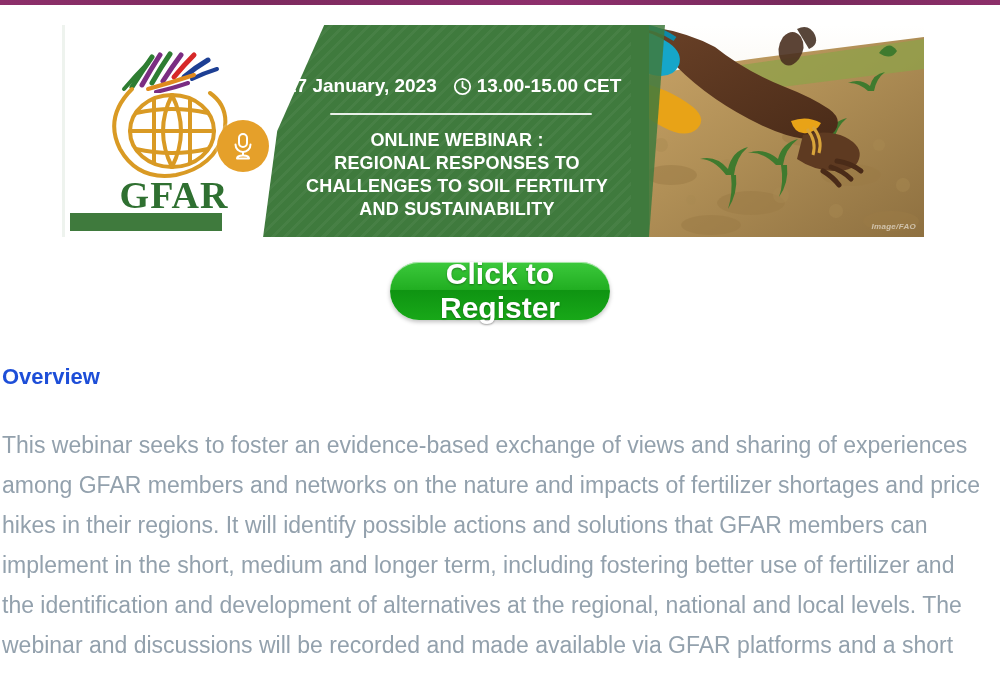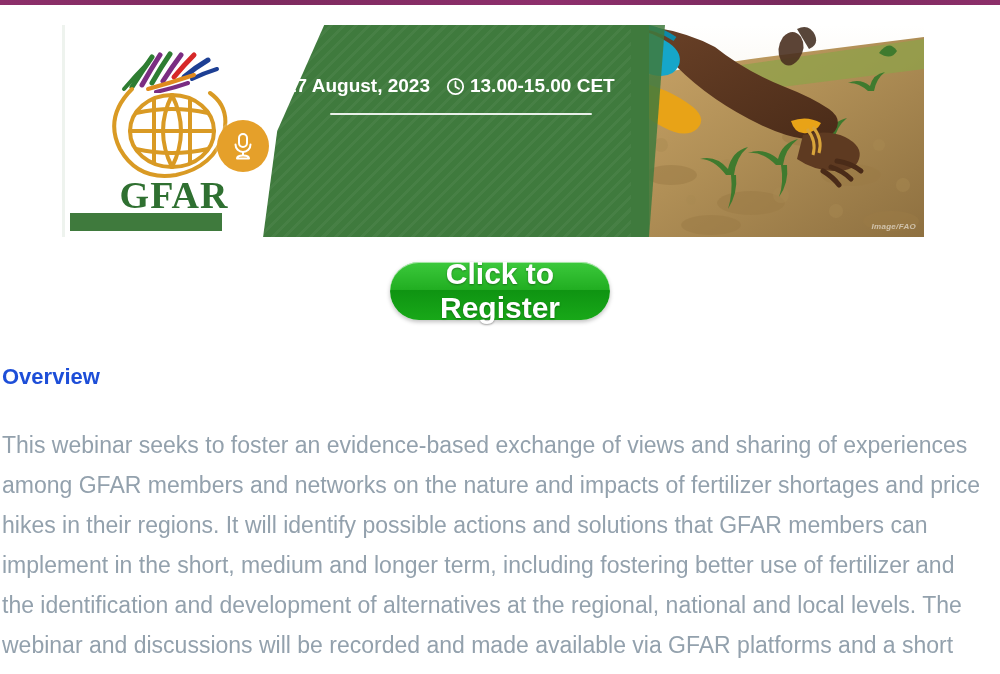--- a/index.html
+++ b/index.html
@@ -137,21 +137,21 @@
       <svg width="19" height="19" viewBox="0 0 19 19">
         <rect x="1.5" y="3" width="16" height="14.5" rx="1.6" fill="none" stroke="#ffffff" stroke-width="1.8"></rect>
         <path d="M1.5 7.6 H17.5" stroke="#ffffff" stroke-width="1.8"></path>
         <path d="M5.5 1.2 V4.4 M13.5 1.2 V4.4" stroke="#ffffff" stroke-width="1.8" stroke-linecap="round"></path>
         <rect x="4.2" y="10" width="2.4" height="2.2" fill="#ffffff"></rect>
         <rect x="8.3" y="10" width="2.4" height="2.2" fill="#ffffff"></rect>
         <rect x="12.4" y="10" width="2.4" height="2.2" fill="#ffffff"></rect>
         <rect x="4.2" y="13.6" width="2.4" height="2.2" fill="#ffffff"></rect>
         <rect x="8.3" y="13.6" width="2.4" height="2.2" fill="#ffffff"></rect>
       </svg>
-      <span>27 August, 2023</span>
+      <span>27 January, 2023</span>
     </span>
     <span class="dt-item">
       <svg width="19" height="19" viewBox="0 0 19 19">
         <circle cx="9.5" cy="9.5" r="7.7" fill="none" stroke="#ffffff" stroke-width="1.8"></circle>
         <path d="M9.5 4.8 V9.7 L13 11.8" stroke="#ffffff" stroke-width="1.8" fill="none" stroke-linecap="round" stroke-linejoin="round"></path>
       </svg>
       <span>13.00-15.00 CET</span>
     </span>
   </div>
 
@@ -159,20 +159,26 @@
 
   <div class="mic-badge">
     <svg width="28" height="30" viewBox="0 0 28 30">
       <rect x="10" y="3" width="8" height="13" rx="4" fill="none" stroke="#ffffff" stroke-width="2"></rect>
       <path d="M6.5 13.5 A7.5 7.5 0 0 0 21.5 13.5" fill="none" stroke="#ffffff" stroke-width="2" stroke-linecap="round"></path>
       <path d="M14 21 V24" stroke="#ffffff" stroke-width="2" stroke-linecap="round"></path>
       <path d="M8 27.5 Q8 24.5 14 24.5 Q20 24.5 20 27.5 Z" fill="none" stroke="#ffffff" stroke-width="2" stroke-linejoin="round"></path>
     </svg>
   </div>
 
+  <div class="webinar-title">
+    <div>ONLINE WEBINAR :</div>
+    <div>REGIONAL RESPONSES TO</div>
+    <div>CHALLENGES TO SOIL FERTILITY</div>
+    <div>AND SUSTAINABILITY</div>
+  </div>
 
   <div class="photo">
     <svg width="293" height="212" viewBox="0 0 293 212" preserveAspectRatio="none">
       <defs>
         <linearGradient id="sky" x1="0" y1="0" x2="0" y2="1">
           <stop offset="0%" stop-color="#ffffff"></stop>
           <stop offset="100%" stop-color="#efe6cf"></stop>
         </linearGradient>
         <linearGradient id="soil" x1="0" y1="0" x2="1" y2="1">
           <stop offset="0%" stop-color="#c9a468"></stop>

